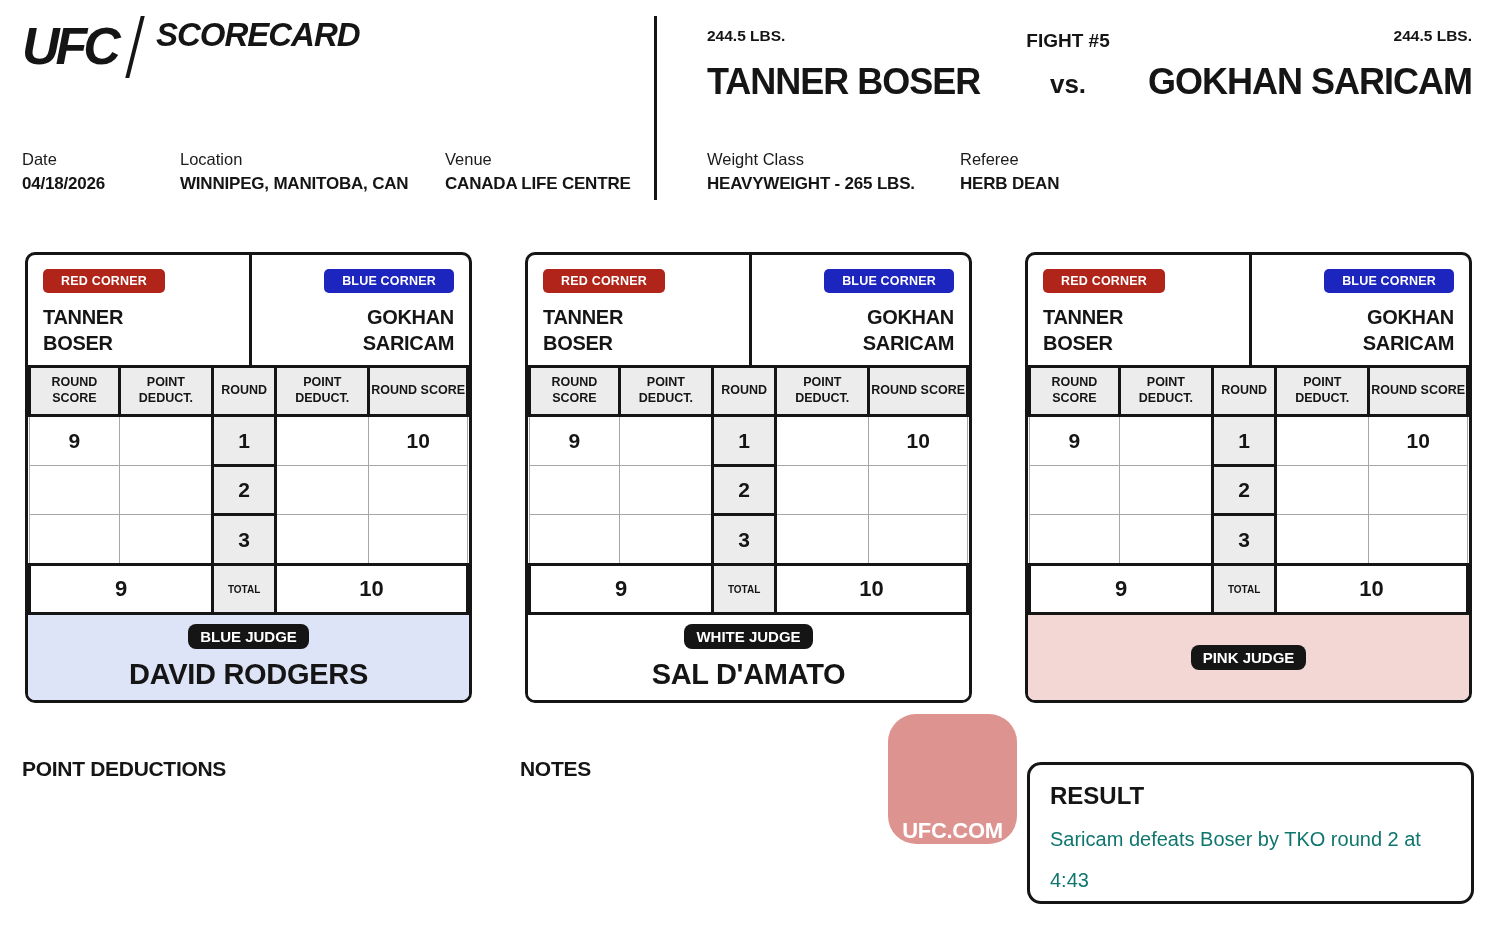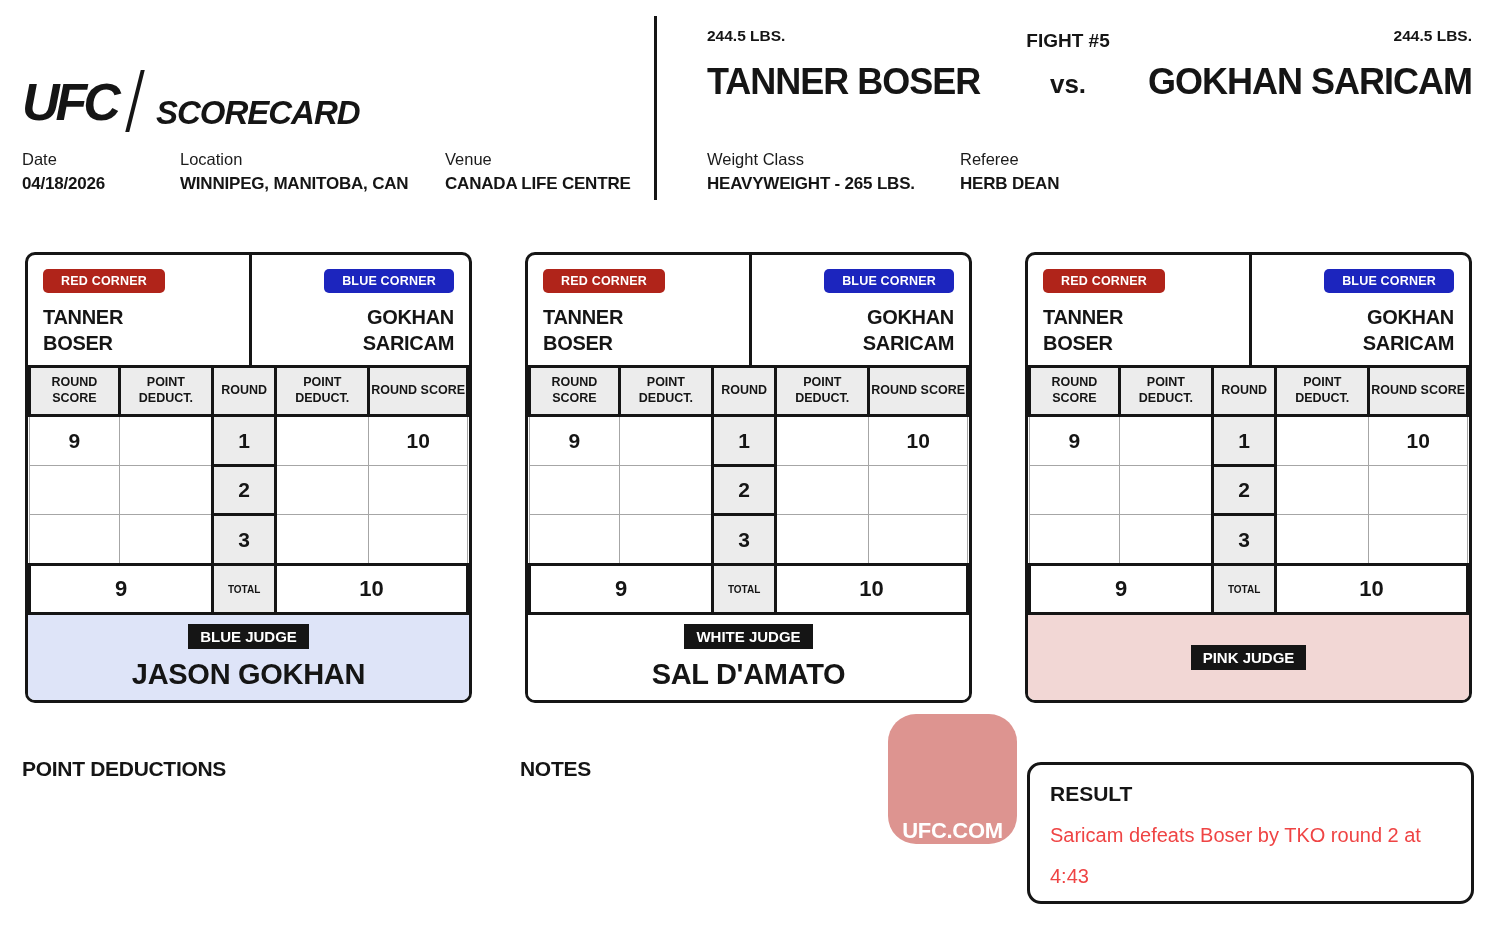--- a/index.html
+++ b/index.html
@@ -1,20 +1,20 @@
 <!DOCTYPE html>
 <html><head>
 <meta charset="utf-8">
 <style>
   html,body{margin:0;padding:0;background:#fff;}
   .page{position:relative;width:1500px;height:940px;background:#ffffff;
         font-family:"Liberation Sans",sans-serif;color:#151515;overflow:hidden;}
 
   
-  .logo{position:absolute;left:22px;top:16px;display:flex;align-items:flex-end;height:72px;margin-top:44px;}
+  .logo{position:absolute;left:22px;top:16px;display:flex;align-items:flex-start;height:72px;}
   .logo-ufc{font-size:52px;font-weight:bold;font-style:italic;letter-spacing:-4px;}
   .logo-slash{width:4px;height:62px;background:#151515;transform:skewX(-14deg);margin:0 19px 0 16px;}
   .logo-score{font-size:33px;font-weight:bold;font-style:italic;letter-spacing:-1px;}
 
   .event-title{position:absolute;left:22px;top:111px;font-size:21px;font-weight:bold;letter-spacing:-.3px;}
 
   .meta{position:absolute;top:150px;font-size:16.5px;}
   .meta .label{color:#1b1b1b;}
   .meta .value{font-weight:bold;font-size:17px;margin-top:5px;letter-spacing:-.2px;}
   .meta-date{left:22px;} .meta-location{left:180px;} .meta-venue{left:445px;}
@@ -46,33 +46,33 @@
   .score-table th{border:3px solid #151515;background:#ececec;font-size:12.5px;font-weight:bold;
                   height:46px;line-height:1.25;padding:0;}
   .score-table td{padding:0;text-align:center;}
   td.score{border:1px solid #a6a6a6;height:48px;font-size:21px;font-weight:bold;background:#fff;}
   td.round{border:3px solid #151515;background:#ececec;font-size:21px;font-weight:bold;}
   tr.total-row td{border:3px solid #151515;height:46px;}
   td.total-score{font-size:22px;font-weight:bold;background:#fff;}
   td.total-label{font-size:10px;font-weight:bold;background:#ececec;}
 
   .judge{flex:1;display:flex;flex-direction:column;align-items:center;justify-content:center;gap:9px;}
-  .judge-chip{background:#151515;color:#fff;font-weight:bold;font-size:15px;padding:4px 12px;border-radius:0;}
+  .judge-chip{background:#151515;color:#fff;font-weight:bold;font-size:15px;padding:4px 12px;border-radius:8px;}
   .judge-name{font-size:29px;font-weight:bold;letter-spacing:-.3px;}
 
   
   .pd-label{position:absolute;left:22px;top:757px;font-size:21px;font-weight:bold;letter-spacing:-.3px;}
   .notes-label{position:absolute;left:520px;top:757px;font-size:21px;font-weight:bold;letter-spacing:-.3px;}
   .ufccom{position:absolute;left:888px;top:714px;width:129px;height:130px;border-radius:28px;
           background:#dd9490;color:#fff;display:flex;align-items:flex-end;justify-content:center;
           font-size:22px;font-weight:bold;letter-spacing:-.3px;}
   .result-box{position:absolute;left:1027px;top:762px;width:447px;height:142px;box-sizing:border-box;
               border:3px solid #151515;border-radius:14px;padding:17px 20px;background:#fff;}
-  .result-title{font-size:21px;font-weight:bold;}
-  .result-text{margin-top:9px;font-size:20px;line-height:41px;max-width:392px;color:#ef4444;}
+  .result-title{font-size:24px;font-weight:bold;}
+  .result-text{margin-top:9px;font-size:20px;line-height:41px;max-width:392px;color:#0f766e;}
 </style>
 </head>
 <body>
 
 <div class="page">
 
   <div class="logo">
     <span class="logo-ufc">UFC</span>
     <span class="logo-slash"></span>
     <span class="logo-score">SCORECARD</span>
@@ -168,21 +168,21 @@
         </tr>
         <tr class="total-row">
           <td class="total-score" colspan="2">9</td>
           <td class="total-label">TOTAL</td>
           <td class="total-score" colspan="2">10</td>
         </tr>
       </tbody>
     </table>
     <div class="judge" style="background-color: rgb(222, 228, 248);">
       <span class="judge-chip">BLUE JUDGE</span>
-      <div class="judge-name">JASON GOKHAN</div>
+      <div class="judge-name">DAVID RODGERS</div>
     </div>
   </div>
 
   <div class="card">
     <div class="card-head">
       <div class="head-half left">
         <span class="badge red">RED CORNER</span>
         <div class="fighter-name">
           <div>TANNER</div>
           <div>BOSER</div>

